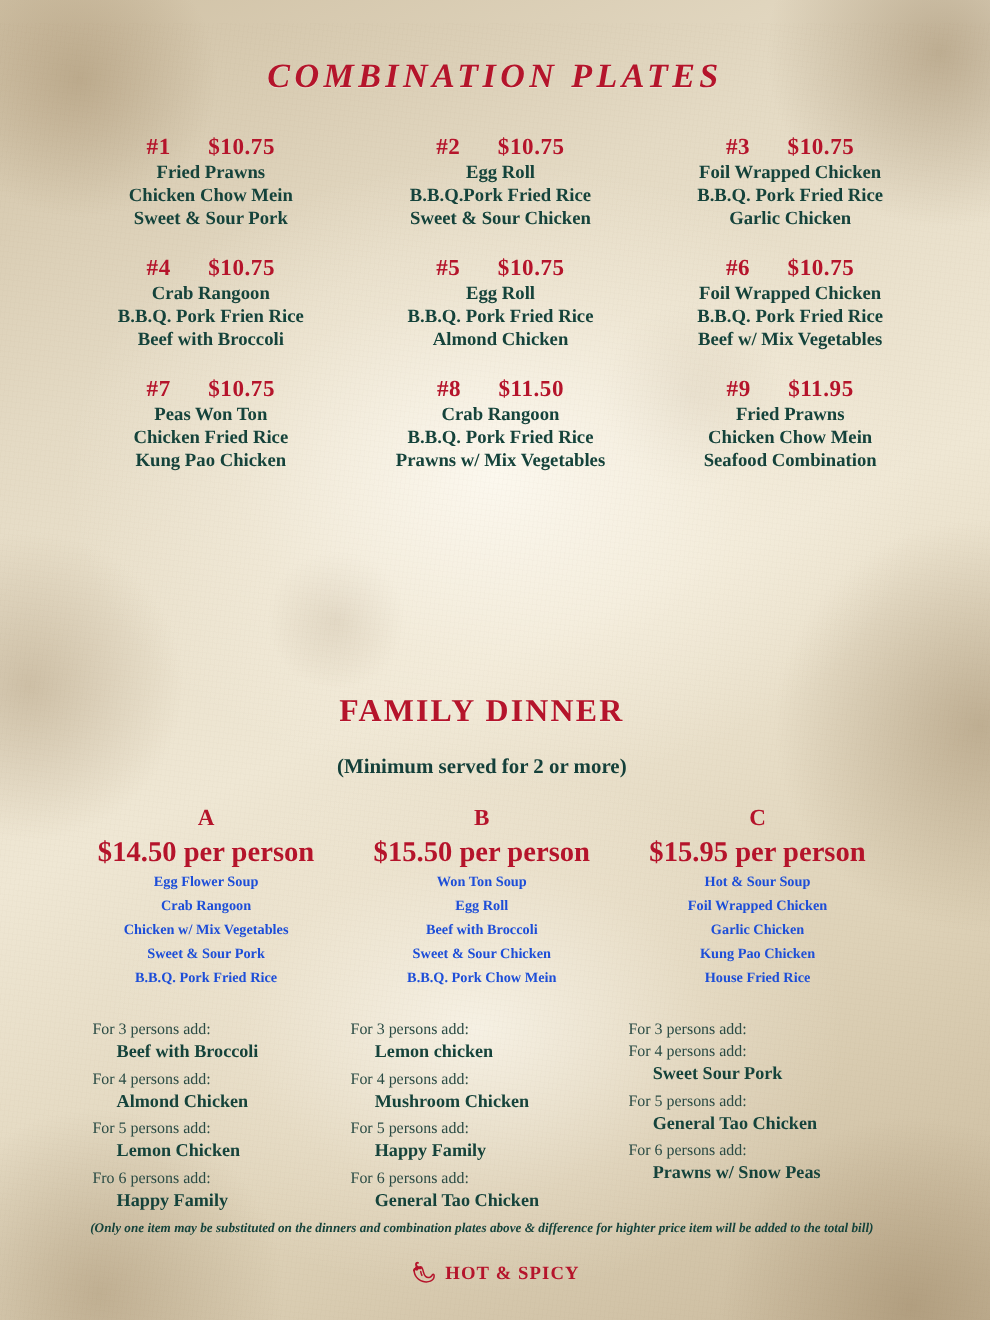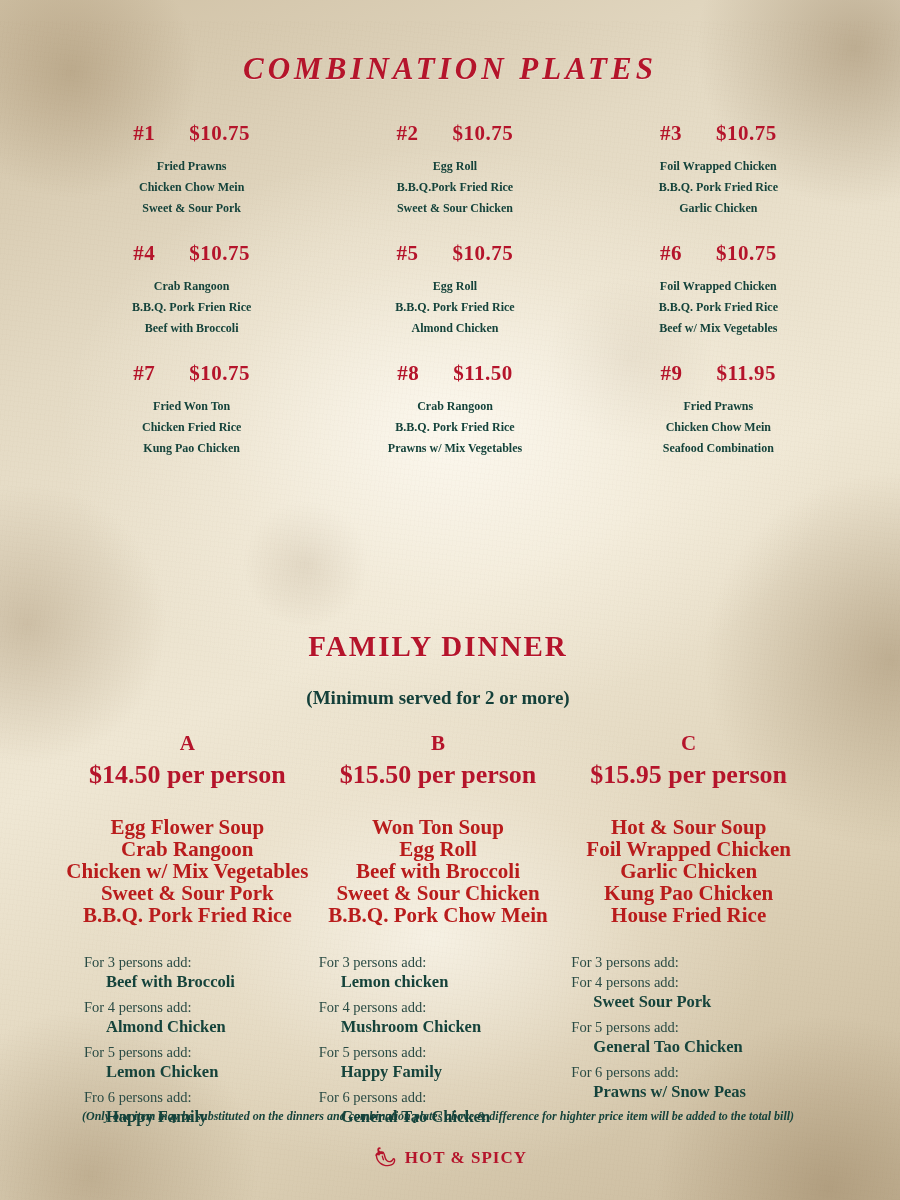--- a/index.html
+++ b/index.html
@@ -83,24 +83,23 @@
     color: #b5142b;
     font-weight: bold;
     font-size: 21px;
     letter-spacing: 0.5px;
     white-space: nowrap;
   }
   .combo-head .num {
     margin-right: 34px;
   }
   .combo-items {
-    margin-top: 10px;
     color: #15433b;
     font-weight: bold;
-    font-size: 12px;
+    font-size: 17px;
     line-height: 21px;
   }
 
   
   .family-block {
     position: absolute;
     top: 585px;
     left: 0;
     width: 876px;
   }
@@ -119,24 +118,23 @@
   .fam-price {
     text-align: center;
     color: #b5142b;
     font-weight: bold;
     font-size: 26px;
     margin-top: 4px;
     white-space: nowrap;
   }
   .fam-items {
     text-align: center;
-    margin-top: 26px;
-    color: #b91c1c;
-    font-weight: bold;
-    font-size: 21px;
+    color: #1d4ed8;
+    font-weight: bold;
+    font-size: 13px;
     line-height: 22px;
   }
   .fam-adds {
     margin-top: 26px;
     color: #15433b;
     font-size: 15.5px;
     line-height: 20px;
   }
   .add-label {
     font-weight: normal;
@@ -258,21 +256,21 @@
         <div>B.B.Q. Pork Fried Rice</div>
         <div>Beef w/ Mix Vegetables</div>
       </div>
     </div>
 
     <div class="combo-cell">
       <div class="combo-head">
         <span class="num">#7</span><span>$10.75</span>
       </div>
       <div class="combo-items">
-        <div>Fried Won Ton</div>
+        <div>Peas Won Ton</div>
         <div>Chicken Fried Rice</div>
         <div>Kung Pao Chicken</div>
       </div>
     </div>
 
     <div class="combo-cell">
       <div class="combo-head">
         <span class="num">#8</span><span>$11.50</span>
       </div>
       <div class="combo-items">

